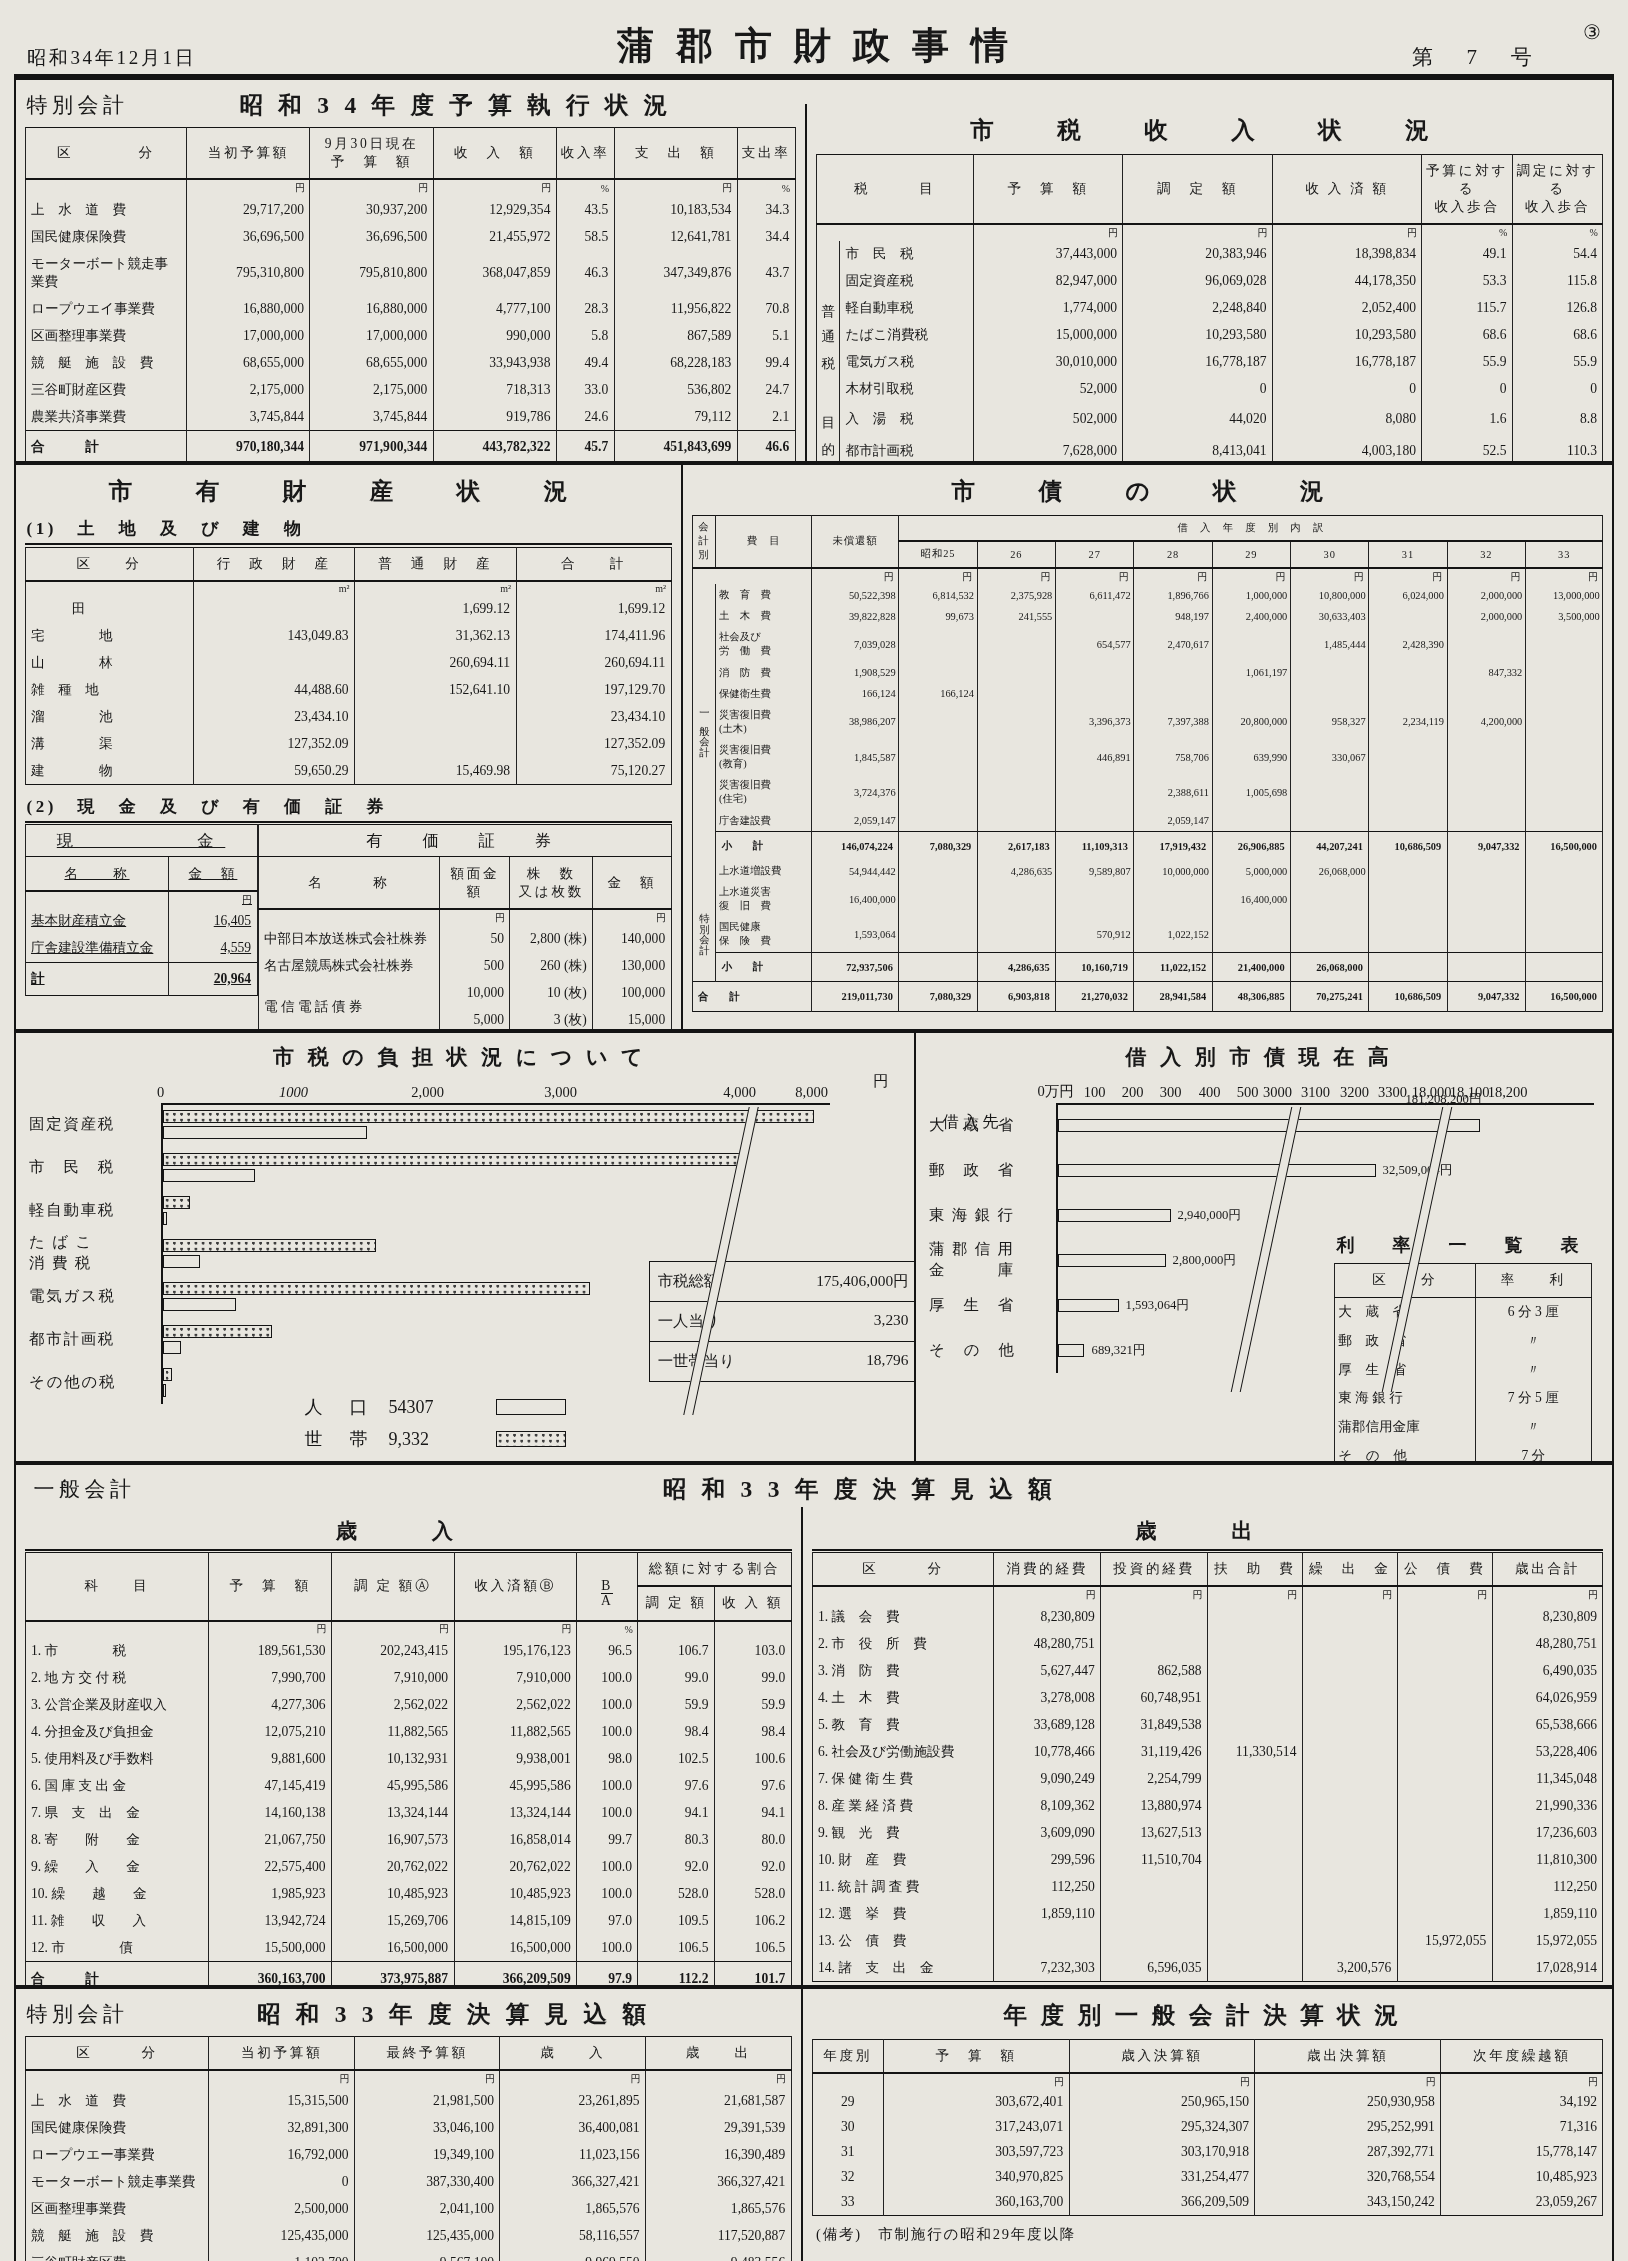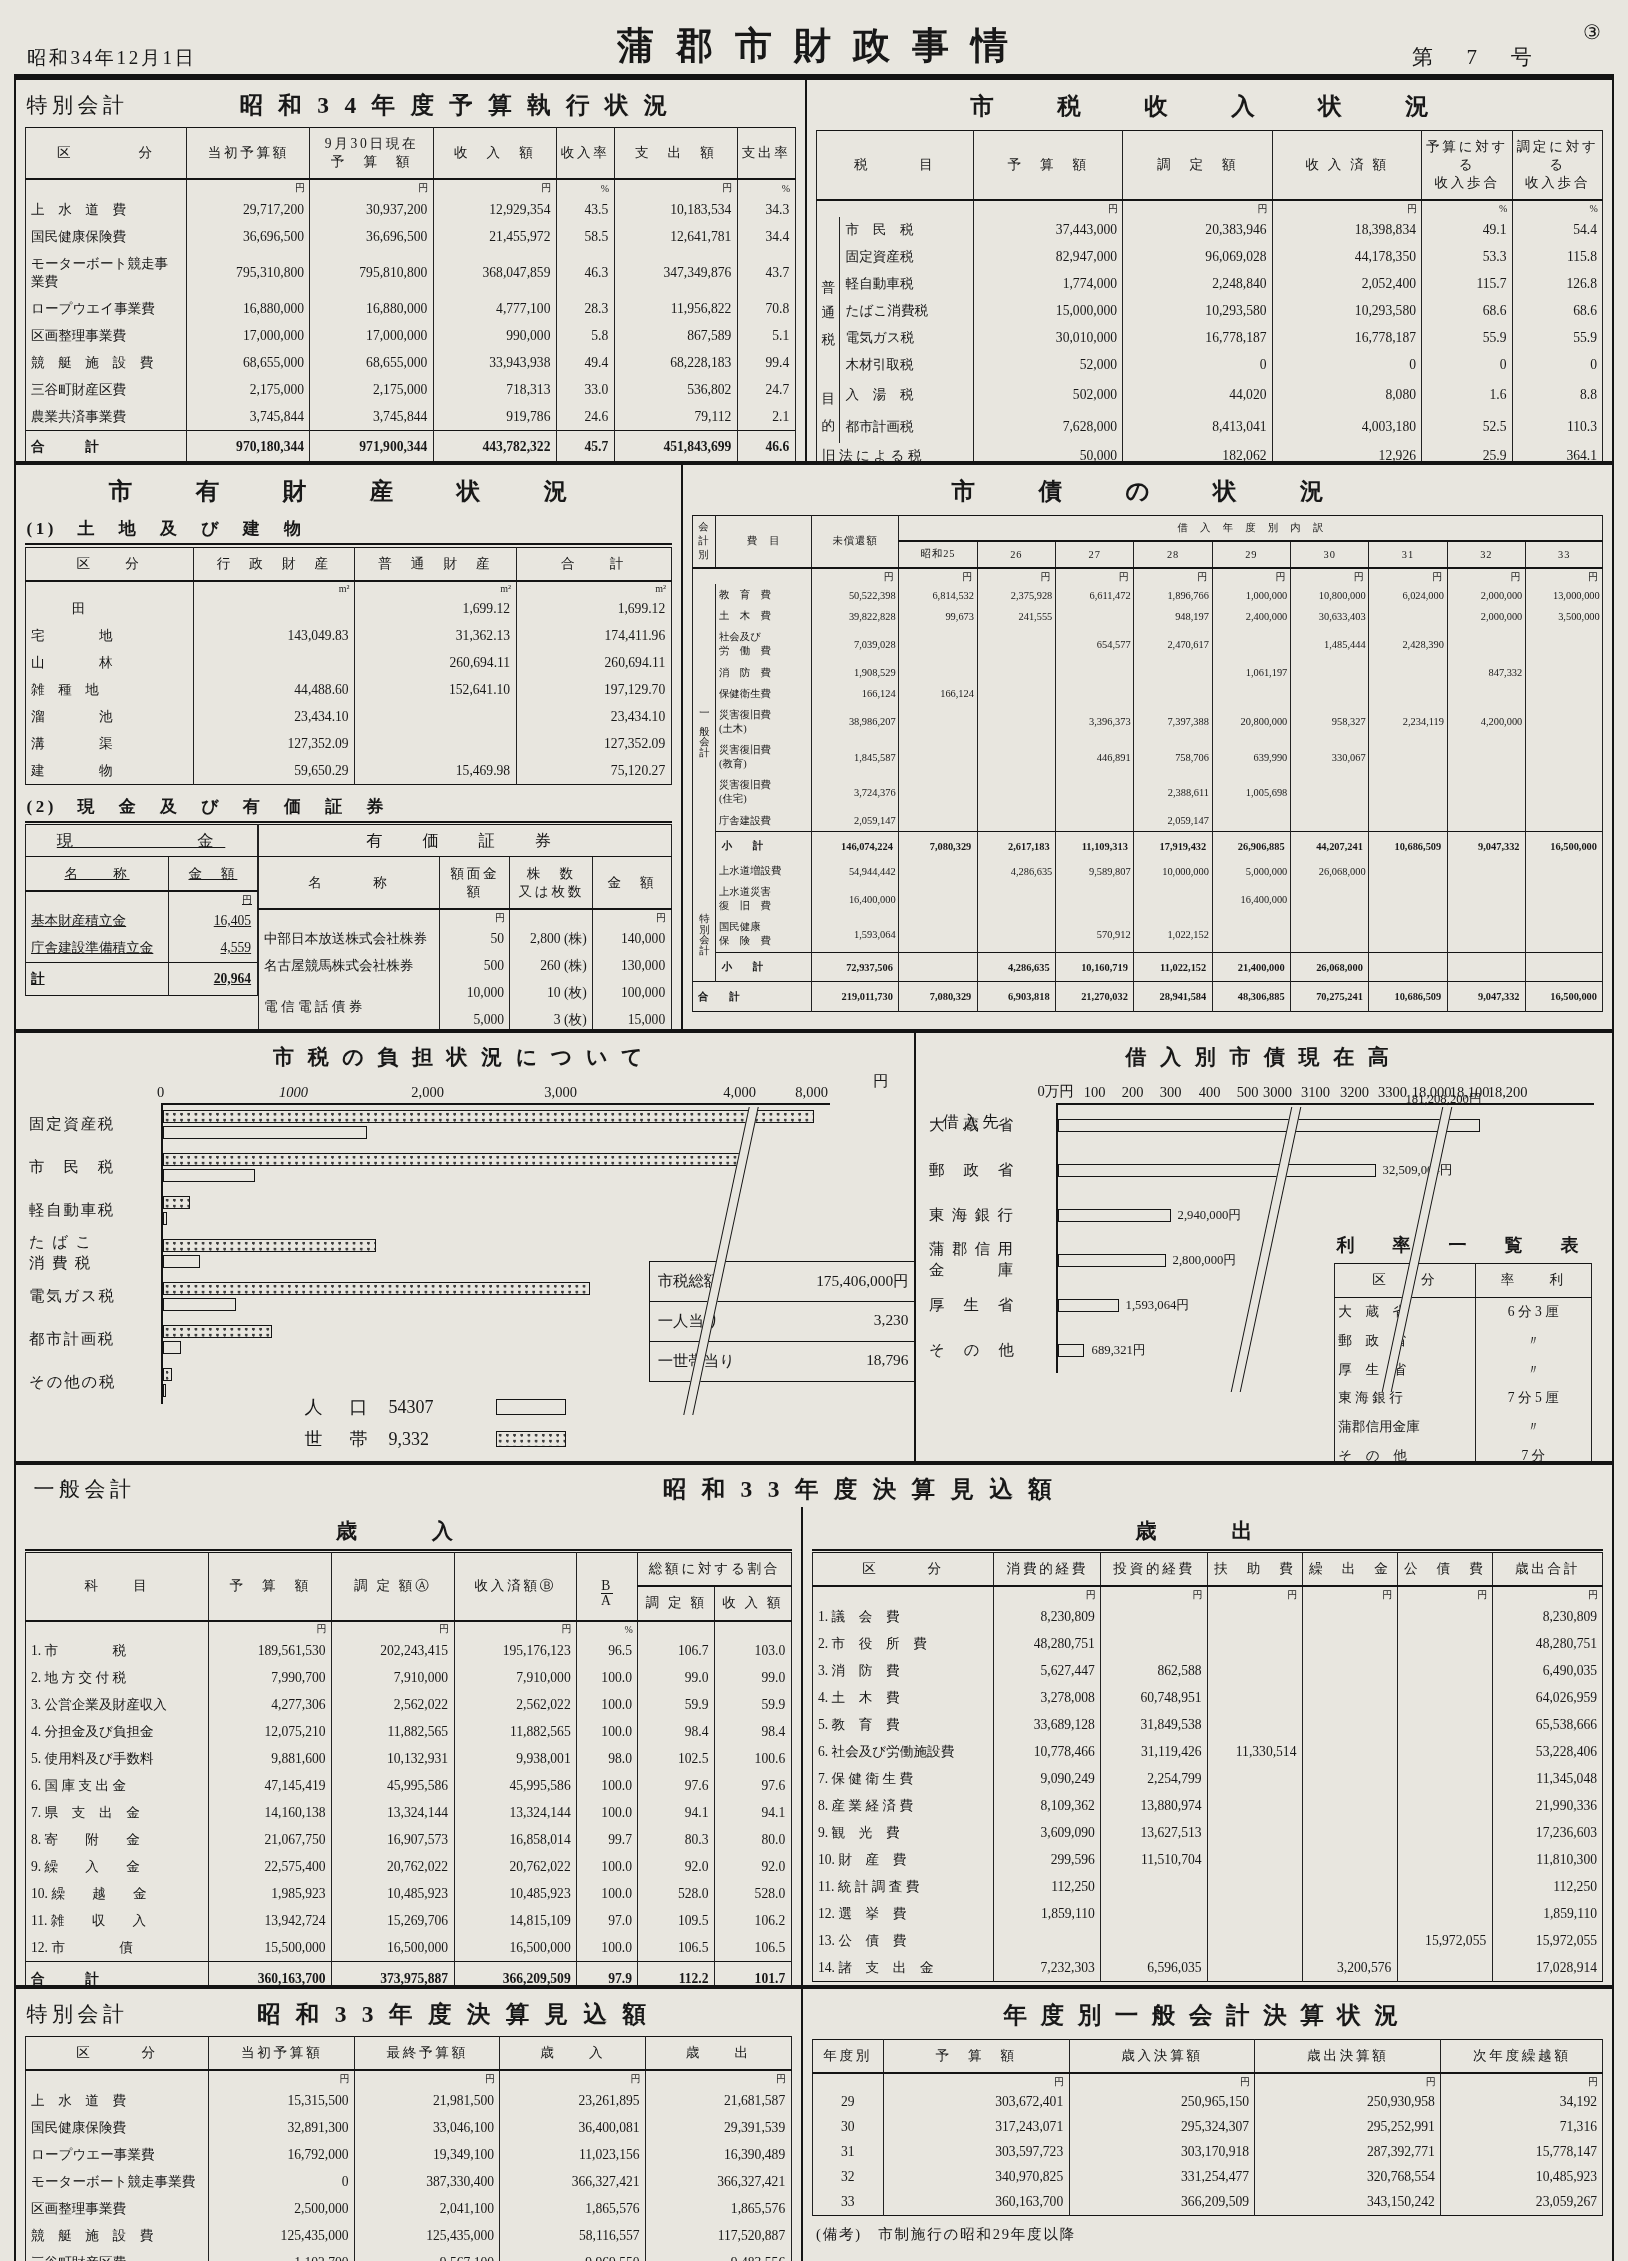--- a/index.html
+++ b/index.html
@@ -212,21 +212,21 @@
                 <td>970,180,344</td>
                 <td>971,900,344</td>
                 <td>443,782,322</td>
                 <td>45.7</td>
                 <td>451,843,699</td>
                 <td>46.6</td>
               </tr>
             </tbody>
         </table>
       </div>
-      <div class="col grp" style="flex:1;">
+      <div class="col grp" style="flex:1;margin-top:24px;">
         <div class="ctr">市　税　收　入　状　況</div>
         <table>
           <colgroup>
               <col style="width:3%">
               <col style="width:17%">
               <col style="width:19%">
               <col style="width:19%">
               <col style="width:19%">
               <col style="width:11.5%">
               <col style="width:11.5%">

